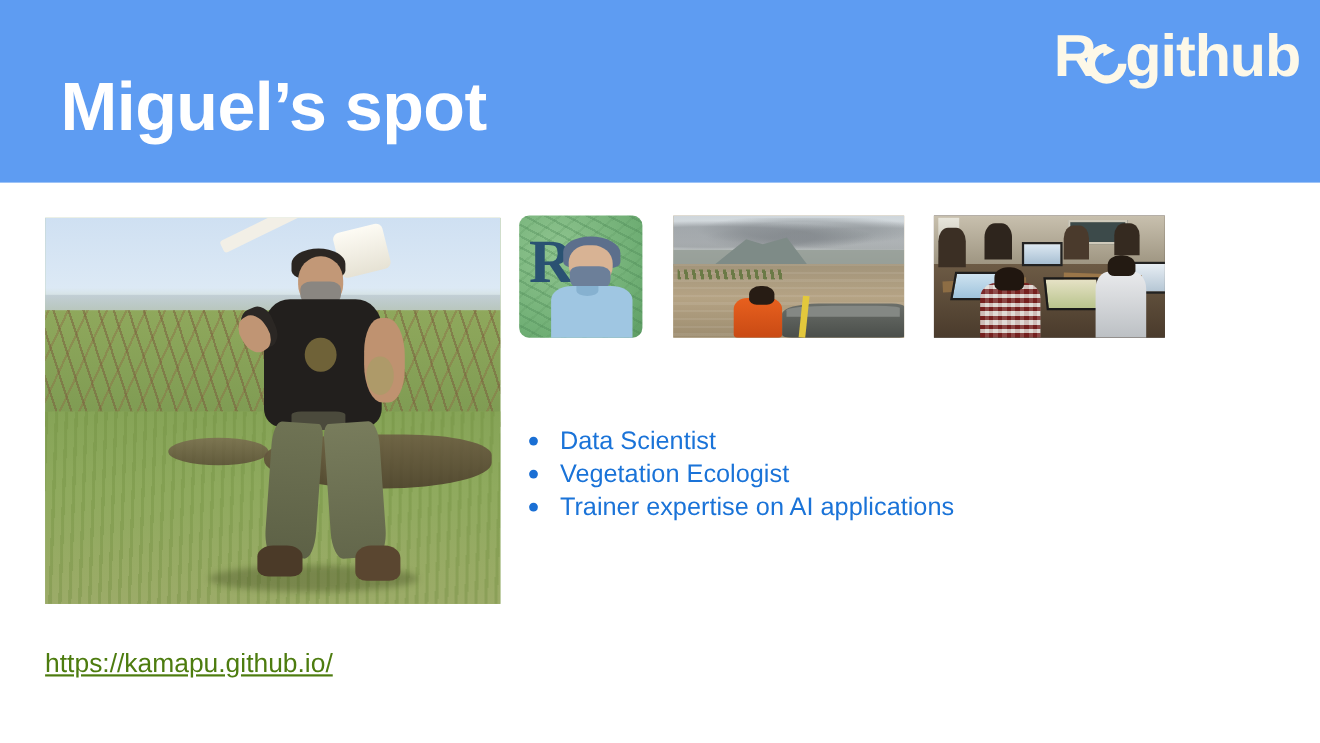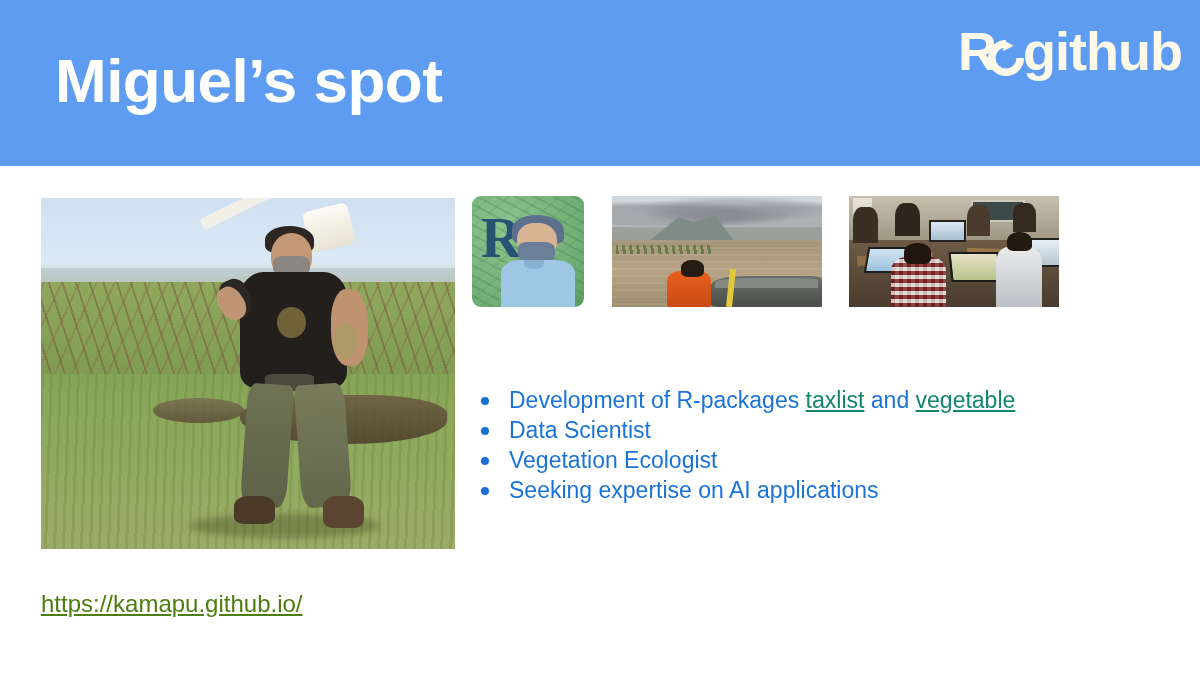--- a/index.html
+++ b/index.html
@@ -20,21 +20,21 @@
     position: absolute;
     left: 0;
     top: 0;
     width: 1200px;
     height: 166px;
     background: #5e9cf2;
   }
   .slide-title {
     position: absolute;
     left: 55px;
-    top: 47px;
+    top: 64px;
     font-size: 62px;
     font-weight: bold;
     color: #ffffff;
     letter-spacing: -0.5px;
     line-height: 1.1;
     white-space: nowrap;
   }
 
   
   .logo {
@@ -494,19 +494,18 @@
   <div class="cls-desk1"></div>
   <div class="cls-lap1"></div>
   <div class="cls-lap2"></div>
   <div class="cls-p2"></div>
   <div class="cls-p2h"></div>
   <div class="cls-p1"></div>
   <div class="cls-p1h"></div>
 </div>
 
 <ul class="bullets" id="bullet-list">
-    <li><span>Development of R-packages </span><a class="lnk" href="#">taxlist</a><span> and </span><a class="lnk" href="#">vegetable</a></li>
     <li><span>Data Scientist</span></li>
     <li><span>Vegetation Ecologist</span></li>
-    <li><span>Seeking expertise on AI applications</span></li>
+    <li><span>Trainer expertise on AI applications</span></li>
   </ul>
 
 <a class="bottom-link" href="#">https://kamapu.github.io/</a>
 
 </body></html>

